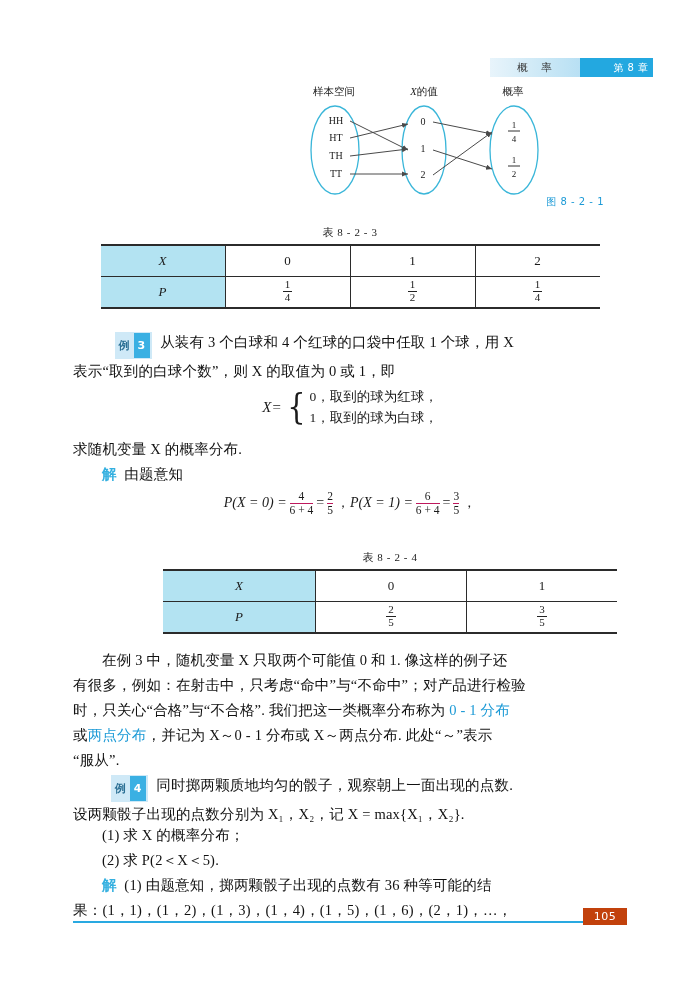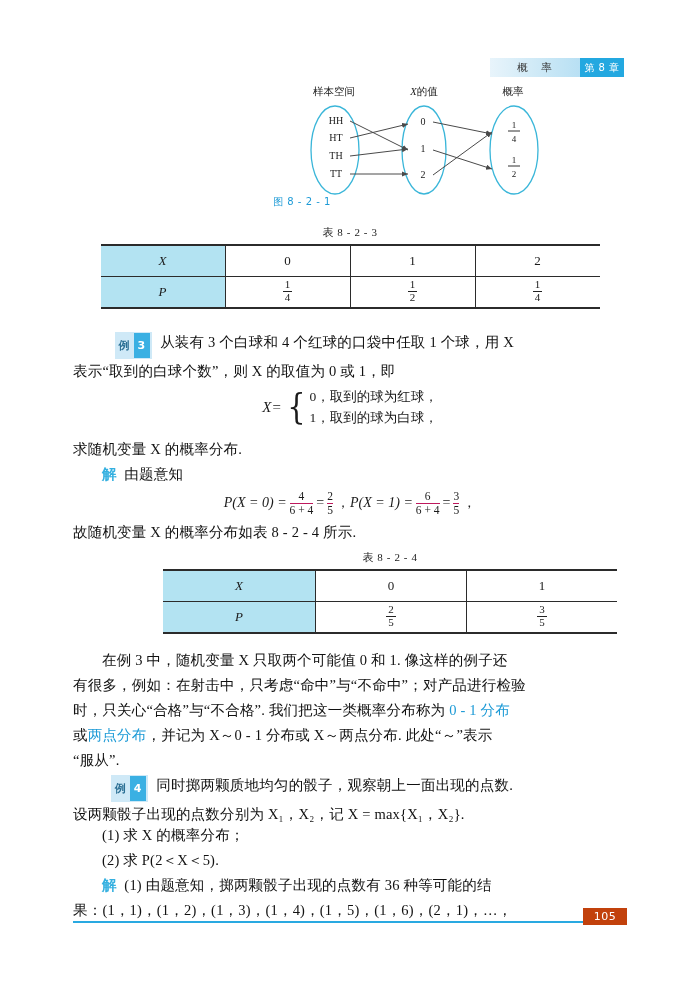--- a/index.html
+++ b/index.html
@@ -23,27 +23,27 @@
     background:linear-gradient(to right,#e8f4fb 0%,#cbe8f6 60%,#b8e0f4 100%);
     display:flex;align-items:center;justify-content:center;
     font-family:"DejaVu Sans","Liberation Sans",sans-serif;
     font-size:10.5px;color:#333;letter-spacing:5px;
     padding-left:4px;
   }
   .runhead-chap{
     width:44px;background:#23a8e0;
     display:flex;align-items:center;justify-content:center;
     font-family:"DejaVu Sans","Liberation Sans",sans-serif;
-    font-size:10px;color:#ffffff;letter-spacing:.5px;
+    font-size:10px;color:#ffffff;letter-spacing:.5px;padding-left:29px;
   }
 
   
   .figwrap{position:absolute;left:300px;top:84px;width:250px;height:130px;}
   .figcap{
-    position:absolute;left:0;top:195px;width:604px;text-align:center;
+    position:absolute;left:0;top:195px;width:604px;text-align:right;
     font-family:"DejaVu Sans","Liberation Sans",sans-serif;
     font-size:10px;color:#1c9ad6;letter-spacing:.5px;
   }
 
   
   .tbl-cap{
     text-align:center;font-size:11px;color:#222;
     font-family:"Liberation Serif",serif;letter-spacing:.6px;
   }
   table.dist{
@@ -243,21 +243,20 @@
   <div class="para" style="left:73px;top:462px;width:554px;">
     <span style="display:inline-block;width:2em;"></span><span class="solv">解</span>&nbsp;&nbsp;<span>由题意知</span>
   </div>
 
   <div class="dmath" style="top:490px;">
     <span class="eqline">
       <i class="v">P(X = 0) =</i><span class="f"><span class="n">4</span><span class="d">6 + 4</span></span><span>=</span><span class="f"><span class="n">2</span><span class="d">5</span></span><span>，</span><i class="v">P(X = 1) =</i><span class="f"><span class="n">6</span><span class="d">6 + 4</span></span><span>=</span><span class="f"><span class="n">3</span><span class="d">5</span></span><span>，</span>
     </span>
   </div>
 
-  <div class="para" style="left:73px;top:520px;width:554px;">故随机变量 X 的概率分布如表 8 - 2 - 4 所示.</div>
 
   <div style="position:absolute;left:0;top:550px;width:700px;margin-left:40px;">
     <div class="tbl-cap">表 8 - 2 - 4</div>
     <table class="dist">
       <tbody>
           <tr>
         <td class="hd" style="width:150px">X</td>
         <td class="val" style="width:148px">0</td>
         <td class="val" style="width:148px">1</td>
       </tr>

